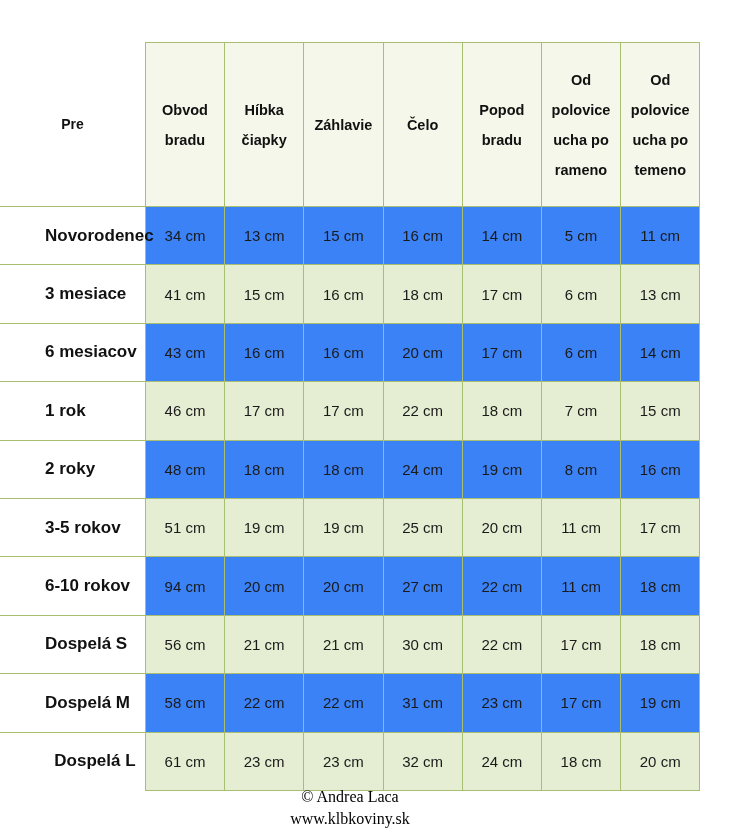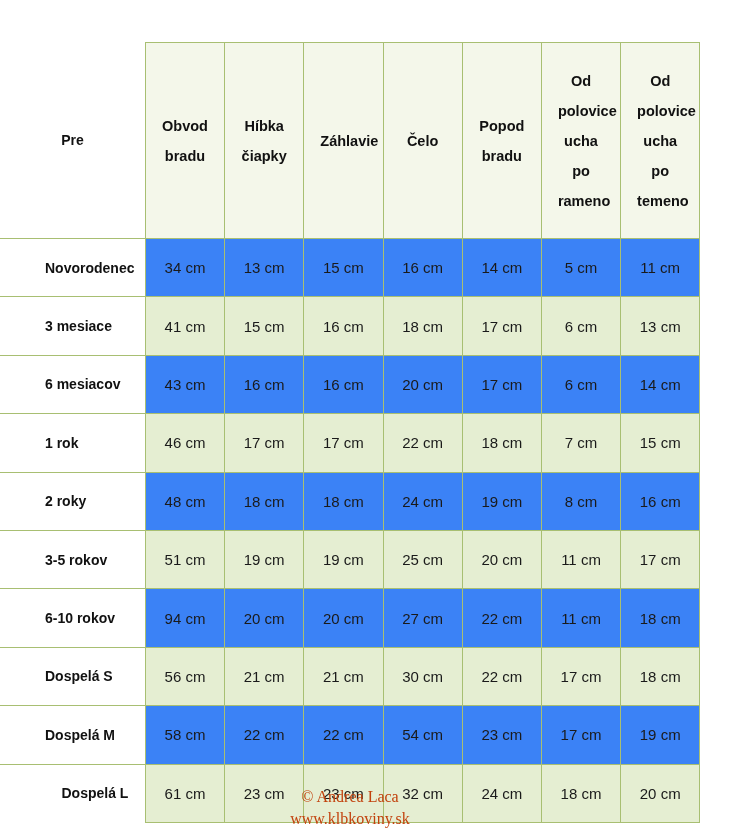--- a/index.html
+++ b/index.html
@@ -23,21 +23,21 @@
     border-collapse: collapse;
     table-layout: fixed;
   }
 
   #size-table col.c-label { width: 145px; }
   #size-table col.c-data  { width: 79px; }
   #size-table col.c-pad   { width: 42px; }
 
   
   thead th {
-    padding: 16px;
+    padding: 0;
     margin: 7px;
     height: 163px;
     vertical-align: middle;
     text-align: center;
     font-size: 14.5px;
     font-weight: bold;
     color: #111111;
     line-height: 30px;
     background: #f4f7ea;
     border: 1px solid #a8bf72;
@@ -66,21 +66,21 @@
   }
   tbody td.row-label {
     background: #ffffff;
     border-left: none;
     border-right: none;
     border-top: 1px solid #a8bf72;
     border-bottom: none;
     text-align: left;
     padding-left: 45px;
     font-weight: bold;
-    font-size: 14px;
+    font-size: 17px;
     color: #111111;
   }
   tbody tr:last-child td.row-label {
     border-bottom: none;
     text-align: center;
   }
   tbody td.pad-cell {
     background: #ffffff;
     border: none;
   }
@@ -91,21 +91,21 @@
   
   #credit {
     position: absolute;
     left: 0;
     top: 786px;
     width: 700px;
     text-align: center;
     font-family: "Liberation Serif", serif;
     font-size: 16px;
     line-height: 22px;
-    color: #c2410c;
+    color: #000000;
   }
   #credit .line { display: block; }
 </style>
 </head>
 <body>
 
 <table id="size-table">
   <colgroup>
     <col class="c-label">
     <col class="c-data">
@@ -240,21 +240,21 @@
         <td class="data-cell">22 cm</td>
         <td class="data-cell">17 cm</td>
         <td class="data-cell">18 cm</td>
         <td class="pad-cell"></td>
       </tr>
       <tr class="band-dark">
         <td class="row-label">Dospelá M</td>
         <td class="data-cell">58 cm</td>
         <td class="data-cell">22 cm</td>
         <td class="data-cell">22 cm</td>
-        <td class="data-cell">54 cm</td>
+        <td class="data-cell">31 cm</td>
         <td class="data-cell">23 cm</td>
         <td class="data-cell">17 cm</td>
         <td class="data-cell">19 cm</td>
         <td class="pad-cell"></td>
       </tr>
       <tr class="band-light">
         <td class="row-label">Dospelá L</td>
         <td class="data-cell">61 cm</td>
         <td class="data-cell">23 cm</td>
         <td class="data-cell">23 cm</td>

